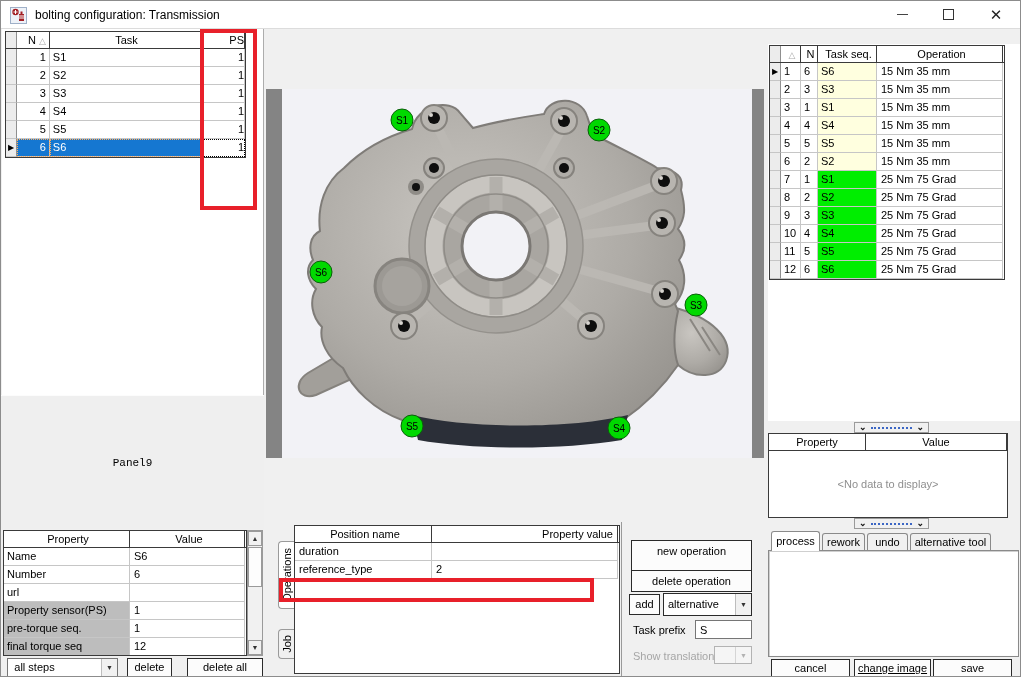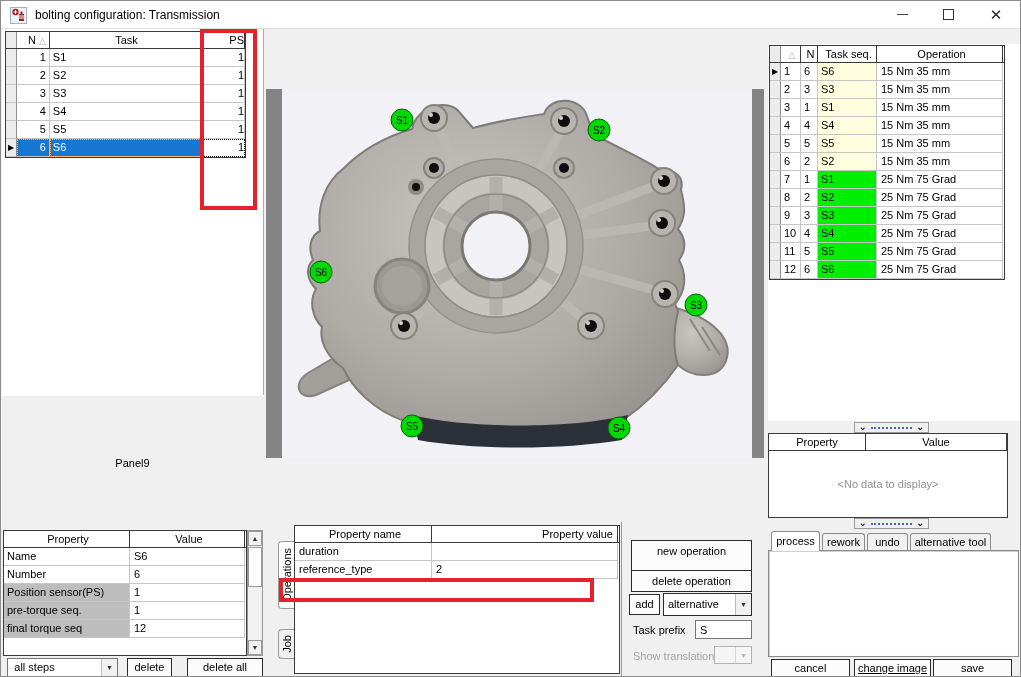--- a/index.html
+++ b/index.html
@@ -35,21 +35,21 @@
   #left-grid .mk{width:11px;}
   #left-grid .cn{width:33px;text-align:right;padding-right:3px;}
   #left-grid .ct{width:152px;padding-left:3px;}
   #left-grid .cp{width:44px;text-align:right;}
   #left-grid .grow.sel .cn,#left-grid .grow.sel .ct{background:var(--c-selection,#1577d1);color:#fff;outline:1px dotted #ffad5c;outline-offset:-1px;}
   #left-grid .grow.sel .cp{border:1px dotted #000;line-height:15px;}
   .redbox{position:absolute;border:4px solid var(--c-red,#e8202a);pointer-events:none;z-index:30;}
   #redbox-ps{left:199px;top:28px;width:57px;height:181px;}
 
   
-  .panel9{position:absolute;left:0;top:394px;width:263px;height:134px;background:#efefef;border-top:1px solid #fcfcfc;display:flex;align-items:center;justify-content:center;}
+  .panel9{position:absolute;left:0;top:394px;width:263px;height:134px;background:#efefef;border-top:1px solid #fcfcfc;display:flex;align-items:center;justify-content:center;font-family:Liberation Mono, monospace;}
 
   
   #lprop{left:2px;top:529px;width:244px;height:126px;overflow:hidden;}
   #lprop .ck{width:126px;padding-left:3px;}
   #lprop .cv{width:115px;padding-left:4px;}
   #lprop .gbody .ck.graycell{background:var(--c-gray_cell,#bdbdbd);}
   .vscroll{position:absolute;left:246px;top:529px;width:16px;height:126px;background:#f1f1f1;border:1px solid #9a9a9a;}
   .sb-btn{position:absolute;left:0;width:14px;height:15px;background:#f1f1f1;border:1px solid #9a9a9a;display:flex;align-items:center;justify-content:center;font-size:7px;color:#333;}
   .sb-up{top:0;}
   .sb-down{bottom:0;}
@@ -228,21 +228,25 @@
     <div class="gbody">
       <div class="grow">
           <div class="gc ck">Name</div>
           <div class="gc cv">S6</div>
         </div>
       <div class="grow">
           <div class="gc ck">Number</div>
           <div class="gc cv">6</div>
         </div>
       <div class="grow">
-          <div class="gc ck graycell">Position sensor(PS)</div>
+          <div class="gc ck">url</div>
+          <div class="gc cv"></div>
+        </div>
+      <div class="grow">
+          <div class="gc ck graycell">Property sensor(PS)</div>
           <div class="gc cv">1</div>
         </div>
       <div class="grow">
           <div class="gc ck graycell">pre-torque seq.</div>
           <div class="gc cv">1</div>
         </div>
       <div class="grow">
           <div class="gc ck graycell">final torque seq</div>
           <div class="gc cv">12</div>
         </div>
@@ -378,21 +382,21 @@
   </div>
 
   <div class="vtab" id="vtab-operations">
       <span>Operations</span>
     </div>
   <div class="vtab" id="vtab-job">
       <span>Job</span>
     </div>
   <div class="grid" id="ops-grid">
     <div class="grow ghead">
-      <div class="gc ck">Property name</div>
+      <div class="gc ck">Position name</div>
       <div class="gc cv">Property value</div>
     </div>
     <div class="gbody">
       <div class="grow">
           <div class="gc ck">duration</div>
           <div class="gc cv"></div>
         </div>
       <div class="grow">
           <div class="gc ck">reference_type</div>
           <div class="gc cv">2</div>

